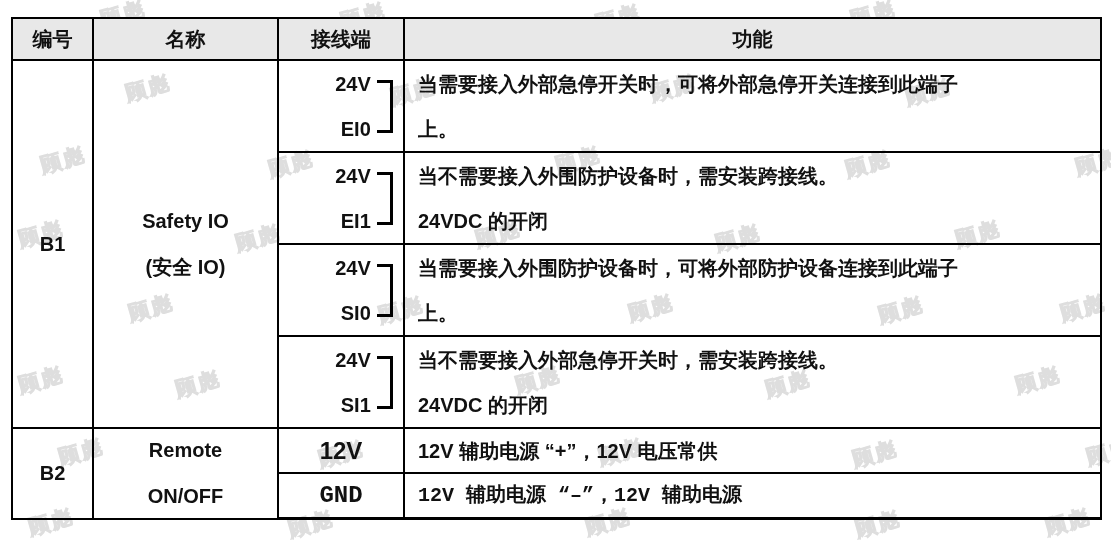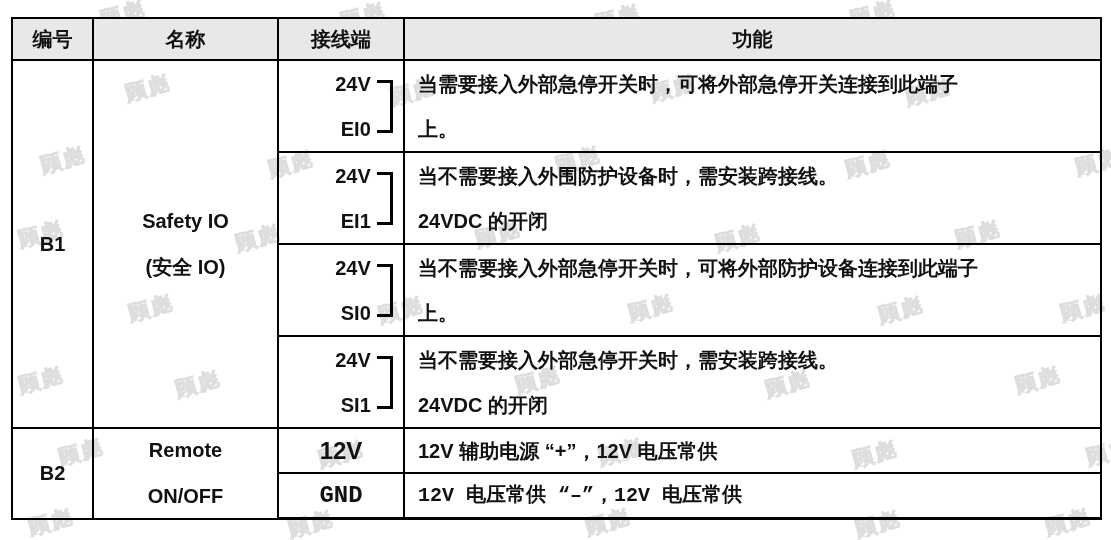--- a/index.html
+++ b/index.html
@@ -193,21 +193,21 @@
           <div class="term-pair">
             <div class="term-labels">
               <span>24V</span>
               <span>SI0</span>
             </div>
             <div class="bracket"></div>
           </div>
         </td>
         <td class="c-func">
           <div class="func-lines">
-            <div>当不需要接入外部急停开关时，可将外部防护设备连接到此端子</div>
+            <div>当需要接入外围防护设备时，可将外部防护设备连接到此端子</div>
             <div>上。</div>
           </div>
         </td>
       </tr>
       <tr class="r-tall">
         <td class="c-term">
           <div class="term-pair">
             <div class="term-labels">
               <span>24V</span>
               <span>SI1</span>
@@ -238,19 +238,19 @@
             <div>12V 辅助电源 “+”，12V 电压常供</div>
           </div>
         </td>
       </tr>
       <tr class="r-short">
         <td class="c-term">
           <div class="term-single">GND</div>
         </td>
         <td class="c-func">
           <div class="func-lines">
-            <div>12V 电压常供 “–”，12V 电压常供</div>
+            <div>12V 辅助电源 “–”，12V 辅助电源</div>
           </div>
         </td>
       </tr>
     </tbody>
   </table>
 </div>
 
 </body></html>

